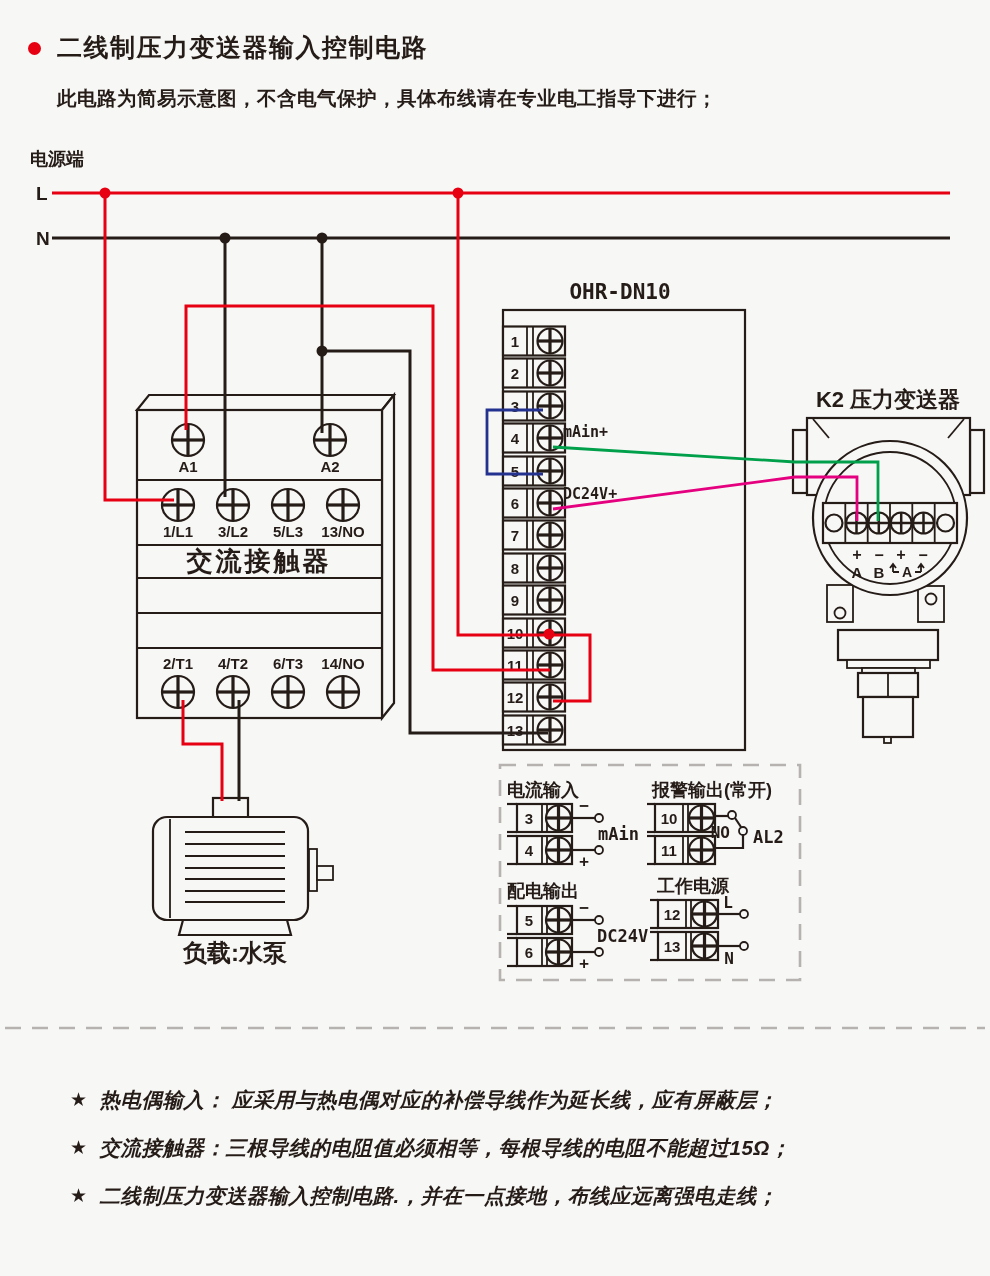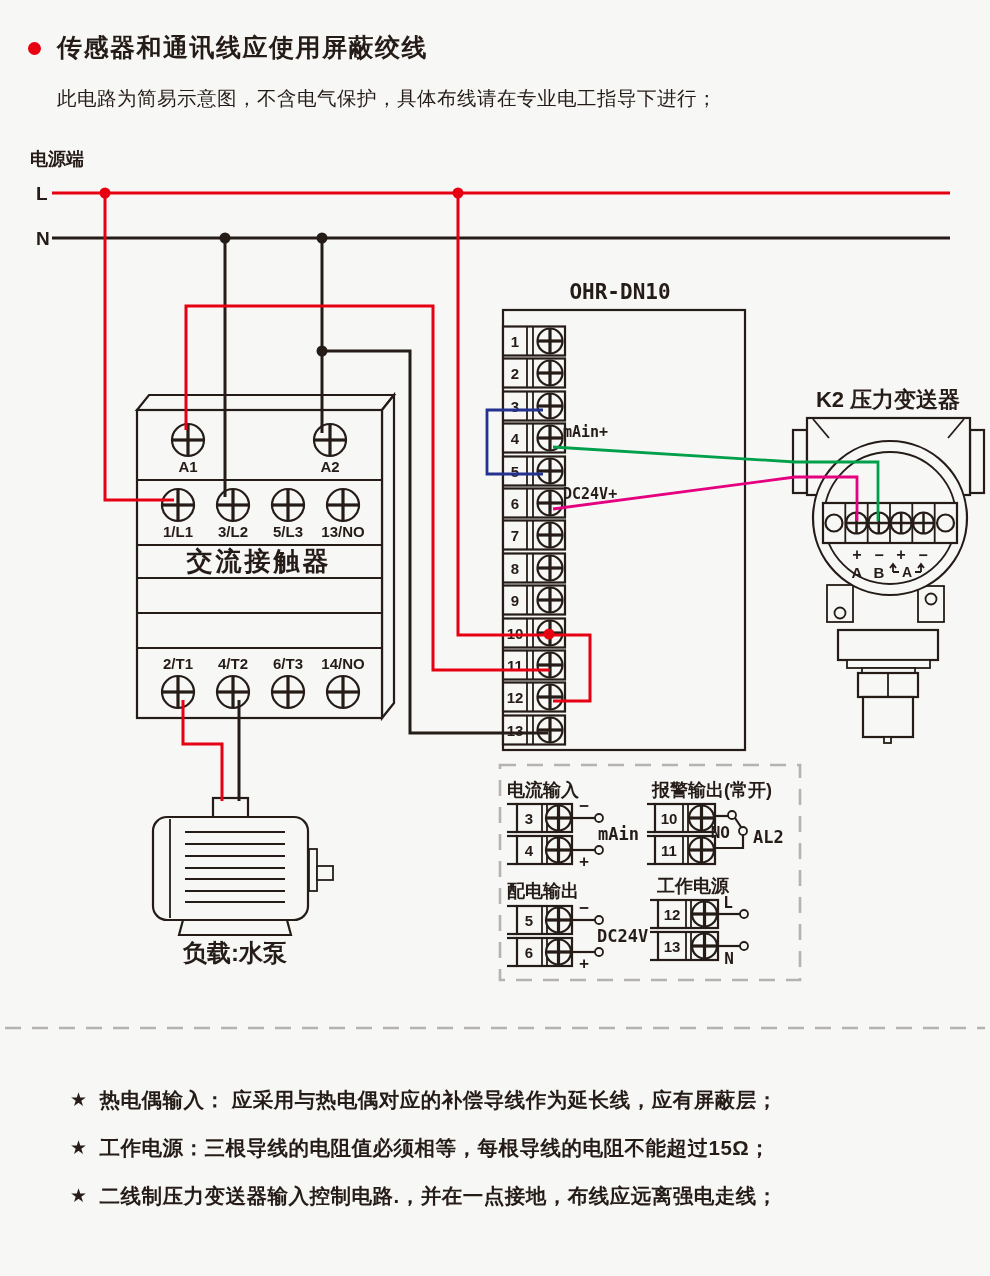--- a/index.html
+++ b/index.html
@@ -4,25 +4,25 @@
 <style>
   :root{
     --red:#e60012; --ink:#251c17; --blue:#23318f; --green:#00a04b;
     --magenta:#e4007f; --gray-dash:#b5b2b0; --bg:#f7f7f6;
   }
   html,body{margin:0;padding:0;background:var(--bg);}
   .page{position:relative;width:990px;height:1276px;background:var(--bg);
         font-family:"Liberation Sans","DejaVu Sans",sans-serif;color:var(--ink);overflow:hidden;}
   .bullet{position:absolute;left:28px;top:42px;width:13px;height:13px;border-radius:50%;background:var(--red);}
   .hdr-title{position:absolute;left:57px;top:31px;font-size:25px;font-weight:bold;letter-spacing:1.5px;}
-  .hdr-sub{position:absolute;left:57px;top:85px;font-size:19.5px;font-weight:normal;letter-spacing:0.5px;}
+  .hdr-sub{position:absolute;left:57px;top:85px;font-size:19.5px;font-weight:bold;letter-spacing:0.5px;}
   .notes{position:absolute;left:70px;top:1087px;}
   .note{display:flex;align-items:flex-start;margin-bottom:22px;font-size:20.5px;font-weight:bold;letter-spacing:0.5px;}
   .note .star{font-size:19px;margin-right:12px;line-height:26px;}
-  .note .txt{line-height:26px;}
+  .note .txt{line-height:26px;font-style:italic;}
   svg{position:absolute;left:0;top:0;}
   .ln{stroke:var(--ink);fill:none;stroke-width:2.2;}
   .s18{stroke-width:1.8;} .s22{stroke-width:2.2;} .s3{stroke-width:3.2;} .s25{stroke-width:2.5;}
   .fb{fill:var(--bg);}
   .fn{fill:none;}
   .w{fill:none;stroke-width:3;stroke-linejoin:miter;stroke-linecap:butt;}
   .w-red{stroke:var(--red);}
   .w-blk{stroke:var(--ink);}
   .w-blue{stroke:var(--blue);stroke-width:2.8;}
   .w-grn{stroke:var(--green);stroke-width:2.8;}
@@ -36,21 +36,21 @@
   .f15{font-size:15px;} .f14{font-size:14px;} .f16{font-size:16px;} .f17{font-size:17px;}
   .f18{font-size:18px;} .f19{font-size:19px;} .f21{font-size:21px;} .f22{font-size:22px;}
   .f24{font-size:24px;} .f26{font-size:26px;letter-spacing:3px;}
 </style>
 </head>
 <body>
 
 <div class="page">
 
   <span class="bullet"></span>
-  <div class="hdr-title">传感器和通讯线应使用屏蔽绞线</div>
+  <div class="hdr-title">二线制压力变送器输入控制电路</div>
   <div class="hdr-sub">此电路为简易示意图，不含电气保护，具体布线请在专业电工指导下进行；</div>
 
   <svg width="990" height="910" viewBox="0 138 990 910" style="top:138px">
     <defs>
       <g id="scrL">
           <circle r="16" class="ln s22 fb"></circle>
           <line x1="-16" x2="16" y1="0" y2="0" class="ln s3"></line>
           <line x1="0" x2="0" y1="-16" y2="16" class="ln s3"></line>
         </g>
       <g id="scrM">
@@ -402,21 +402,21 @@
     <line x1="5" y1="1028" x2="985" y2="1028" class="dash"></line>
   </svg>
 
   <div class="notes">
     <div class="note">
       <span class="star">★</span>
       <span class="txt">热电偶输入： 应采用与热电偶对应的补偿导线作为延长线，应有屏蔽层；</span>
     </div>
     <div class="note">
       <span class="star">★</span>
-      <span class="txt">工作电源：三根导线的电阻值必须相等，每根导线的电阻不能超过15Ω；</span>
+      <span class="txt">交流接触器：三根导线的电阻值必须相等，每根导线的电阻不能超过15Ω；</span>
     </div>
     <div class="note">
       <span class="star">★</span>
       <span class="txt">二线制压力变送器输入控制电路.，并在一点接地，布线应远离强电走线；</span>
     </div>
   </div>
 
 </div>
 
 </body></html>

